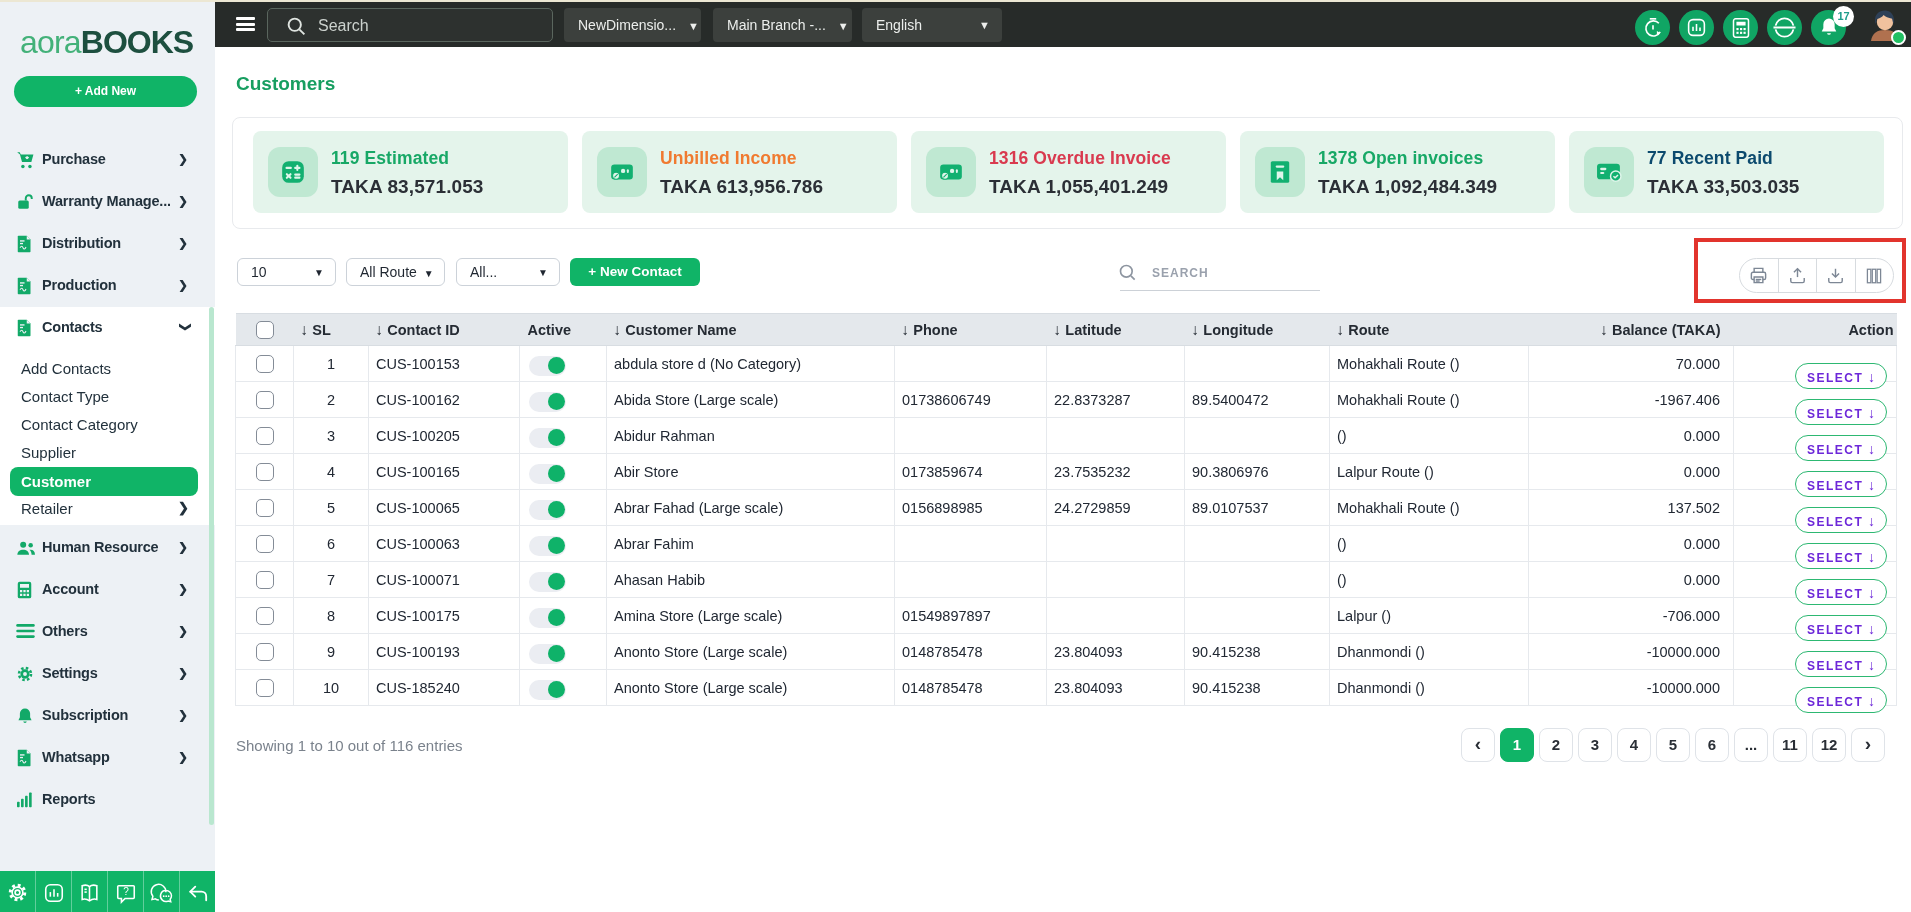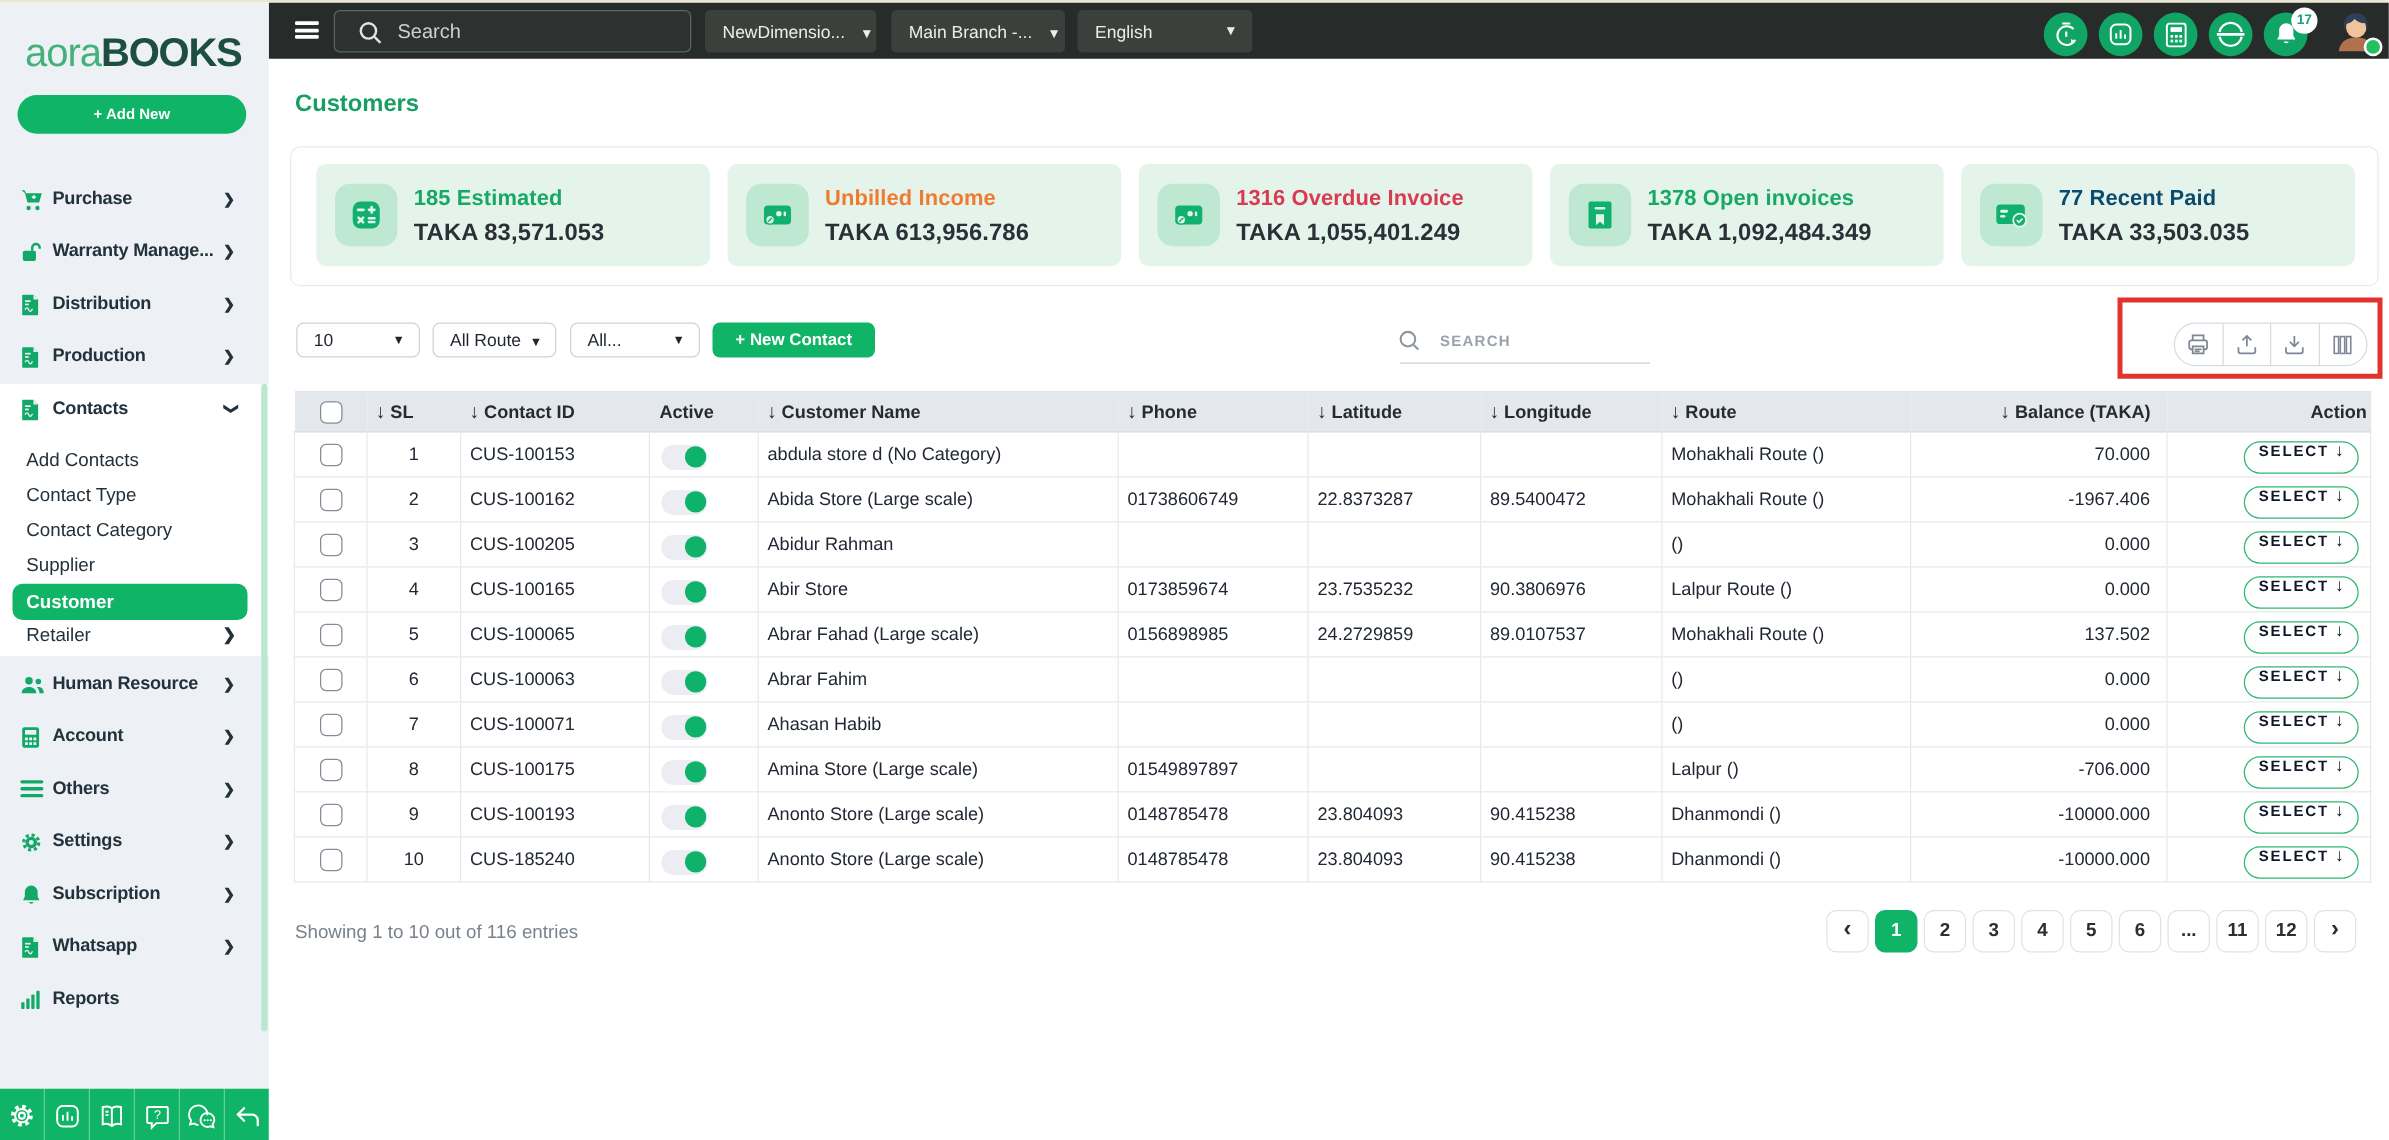--- a/index.html
+++ b/index.html
@@ -65,21 +65,21 @@
 
 
 #tbl { position:absolute; left:20px; top:266px; border-collapse:collapse; table-layout:fixed; font-size:14.5px; color:#212833; }
 #tbl th { background:#e4e8ec; height:32px; font-size:14.5px; font-weight:bold; color:#252b33; text-align:left; padding:0 0 0 7px; border:1px solid #d8dde2; border-left:none; border-right:none; white-space:nowrap; }
 #tbl td { height:36px; border:1px solid #e6e9ed; padding:0 0 0 7px; background:#fff; white-space:nowrap; }
 #tbl .ctr { text-align:center; padding:0; }
 #tbl .rgt { text-align:right; padding:0 13px 0 0; }
 .cbx { display:inline-block; width:18px; height:18px; border:1.5px solid #848c97; border-radius:5px; background:#fff; vertical-align:middle; }
 .tgl { display:inline-block; width:37px; height:20px; background:#ebedf2; border-radius:10px; position:relative; top:2px; vertical-align:middle; }
 .tgl i { position:absolute; right:1.5px; top:1.5px; width:17px; height:17px; background:#0fb269; border-radius:50%; }
-.selbtn { display:inline-block; position:relative; top:2px; width:92px; height:26px; border:1.5px solid #2db872; border-radius:14px; color:#0f172a; font-size:12px; font-weight:bold; letter-spacing:1.5px; text-align:center; line-height:13px; background:#fff; }
+.selbtn { display:inline-block; position:relative; top:12px; width:92px; height:26px; border:1.5px solid #2db872; border-radius:14px; color:#6d28d9; font-size:12px; font-weight:bold; letter-spacing:1.5px; text-align:center; line-height:26px; background:#fff; }
 .arr { font-weight:normal; letter-spacing:0; font-size:14px; }
 
 #showing { position:absolute; left:21px; top:690px; font-size:15px; color:#7a828c; }
 #pager { position:absolute; left:1241px; top:681px; display:flex; }
 .pg { width:34px; height:34px; border:1px solid #dfe3e8; border-radius:8px; background:#fff; color:#2a2f36; font-size:15px; font-weight:bold; text-align:center; line-height:32px; margin-left:5px; }
 .pg.act { background:#10b467; border-color:#10b467; color:#fff; }
 .pg.nav { font-size:19px; font-weight:bold; line-height:30px; }
 </style>
 </head>
 <body>
@@ -354,21 +354,21 @@
               <line x1="6" y1="8.2" x2="10" y2="8.2"></line>
               <line x1="16" y1="6.2" x2="16" y2="10.2"></line>
               <line x1="14" y1="8.2" x2="18" y2="8.2"></line>
               <line x1="6.3" y1="14" x2="9.7" y2="17.4"></line>
               <line x1="9.7" y1="14" x2="6.3" y2="17.4"></line>
               <line x1="14" y1="14.4" x2="18" y2="14.4"></line>
               <line x1="14" y1="17.2" x2="18" y2="17.2"></line>
             </g>
           </svg>
         </div>
-        <div class="t1" style="color:#17a866;">185 Estimated</div>
+        <div class="t1" style="color:#17a866;">119 Estimated</div>
         <div class="t2">TAKA 83,571.053</div>
       </div>
       <div class="scard" style="left:349px;">
         <div class="isq">
           <svg width="26" height="26" viewBox="0 0 24 24">
             <rect x="2" y="5" width="20" height="14" rx="3" fill="#12b070"></rect>
             <circle cx="6.5" cy="15.5" r="3.2" fill="#dff5ea"></circle>
             <circle cx="6.5" cy="15.5" r="3.2" fill="none" stroke="#12b070" stroke-width="1"></circle>
             <line x1="5" y1="17" x2="8" y2="14" stroke="#12b070" stroke-width="1"></line>
             <circle cx="13" cy="11" r="2" fill="#dff5ea"></circle>

